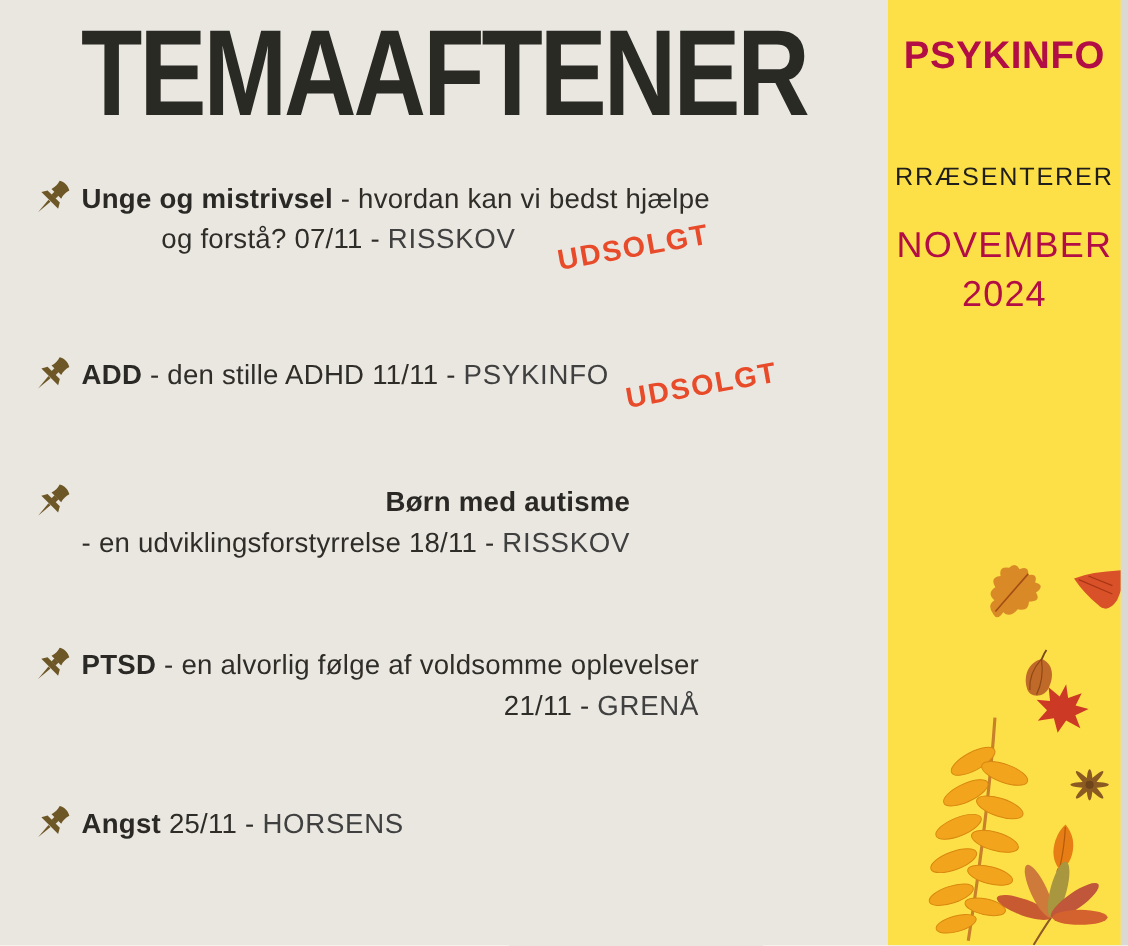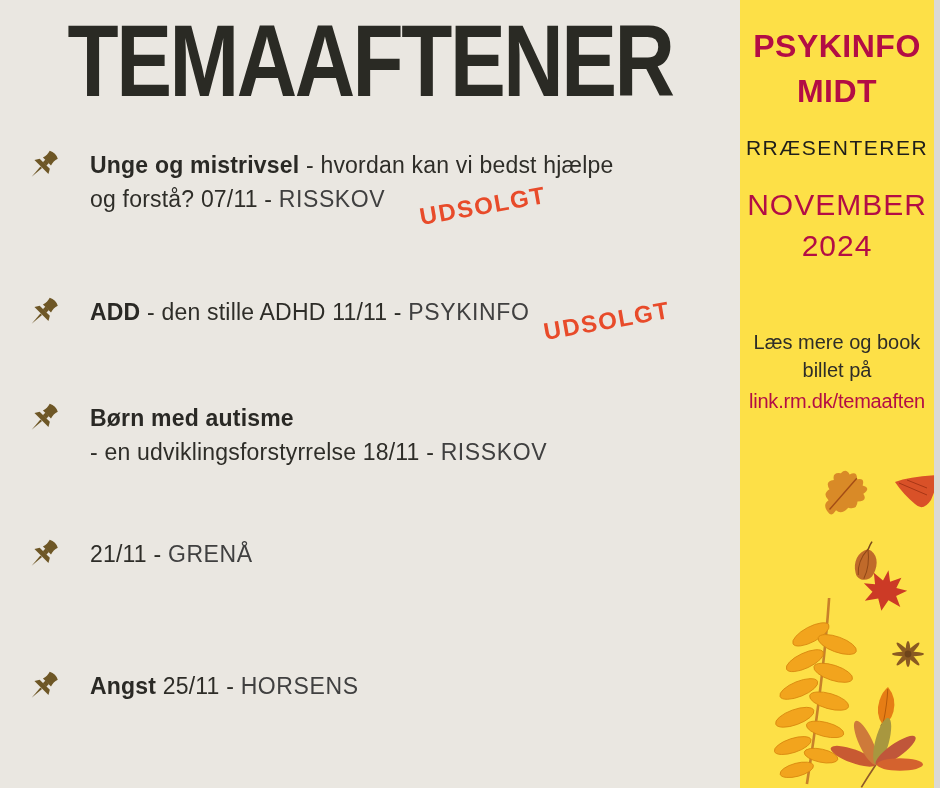--- a/index.html
+++ b/index.html
@@ -12,21 +12,21 @@
   .main { position:absolute; left:0; top:0; width:608px; height:788px; }
 
   .title {
     position:absolute; top:10px; left:0; width:740px;
     text-align:center; font-size:102px; font-weight:bold; line-height:1.0;
     color:#2A2A24; letter-spacing:-3px;
     transform:scaleX(0.82); transform-origin:50% 50%;
     white-space:nowrap;
   }
 
-  .event { position:absolute; left:26px; display:flex; gap:28px; align-items:flex-start; }
+  .event { position:absolute; left:26px; display:flex; gap:6px; align-items:flex-start;text-align:right; }
   .pin { width:36px; height:36px; flex:0 0 36px; margin-top:0; }
   .pin svg { width:36px; height:36px; display:block; }
   .event-text { font-size:23px; line-height:34px; color:#2E2D28; letter-spacing:0.2px; white-space:nowrap; }
   .event-title { font-weight:bold; color:#2A2925; }
   .city { font-weight:normal; color:#404040; letter-spacing:0.6px; }
   .stamp {
     display:inline-block; position:relative; top:7px;
     color:#E84B2A; font-weight:bold; font-size:24px; letter-spacing:1.5px;
     transform:rotate(-10deg);
   }
@@ -131,20 +131,21 @@
         <svg viewBox="0 0 24 24">
             <g transform="rotate(45 12 11)" fill="#6E5726">
           <path d="M8.2 1.8 C10.6 0.4 13.4 0.4 15.8 1.8 C15.1 3.9 15.1 6.1 15.8 8.2 L8.2 8.2 C8.9 6.1 8.9 3.9 8.2 1.8 Z"></path>
           <rect x="10.4" y="8" width="3.2" height="2.5"></rect>
           <path d="M7.2 10.3 L16.8 10.3 L18.6 13.4 L5.4 13.4 Z"></path>
           <path d="M11.2 13.6 L12.8 13.6 L12 22.6 Z"></path>
         </g>
           </svg>
       </span>
       <div class="event-text">
+        <div><span class="event-title">PTSD</span><span> - en alvorlig følge af voldsomme oplevelser</span></div>
         <div><span>21/11 - </span><span class="city">GRENÅ</span></div>
       </div>
     </div>
 
     <div class="event e5">
       <span class="pin">
         <svg viewBox="0 0 24 24">
             <g transform="rotate(45 12 11)" fill="#6E5726">
           <path d="M8.2 1.8 C10.6 0.4 13.4 0.4 15.8 1.8 C15.1 3.9 15.1 6.1 15.8 8.2 L8.2 8.2 C8.9 6.1 8.9 3.9 8.2 1.8 Z"></path>
           <rect x="10.4" y="8" width="3.2" height="2.5"></rect>
@@ -156,35 +157,29 @@
       <div class="event-text">
         <div><span class="event-title">Angst</span><span> 25/11 - </span><span class="city">HORSENS</span></div>
       </div>
     </div>
   </div>
 
   <aside class="sidebar">
 
     <div class="brand">
       <div>PSYKINFO</div>
-      <div>MIDT</div>
     </div>
 
     <div class="presents">RRÆSENTERER</div>
 
     <div class="month">
       <div>NOVEMBER</div>
       <div>2024</div>
     </div>
 
-    <div class="cta">
-      <div>Læs mere og book</div>
-      <div>billet på</div>
-      <div class="cta-link">link.rm.dk/temaaften</div>
-    </div>
 
     <span class="leaf oak">
       <svg viewBox="0 0 52 46">
         <path d="M4 38 Q0 30 7 27 Q2 20 10 17 Q7 8 16 9 Q16 1 24 4 Q30 0 32 7 Q40 5 38 13 Q46 13 42 20 Q50 24 41 28 Q44 36 34 34 Q32 42 24 38 Q16 44 12 38 Q6 44 4 38 Z" fill="#D98A27"></path>
         <path d="M6 36 L38 12" stroke="#A34C15" stroke-width="1.3" fill="none"></path>
       </svg>
     </span>
 
     <span class="leaf redleaf">
       <svg viewBox="0 0 50 40">

